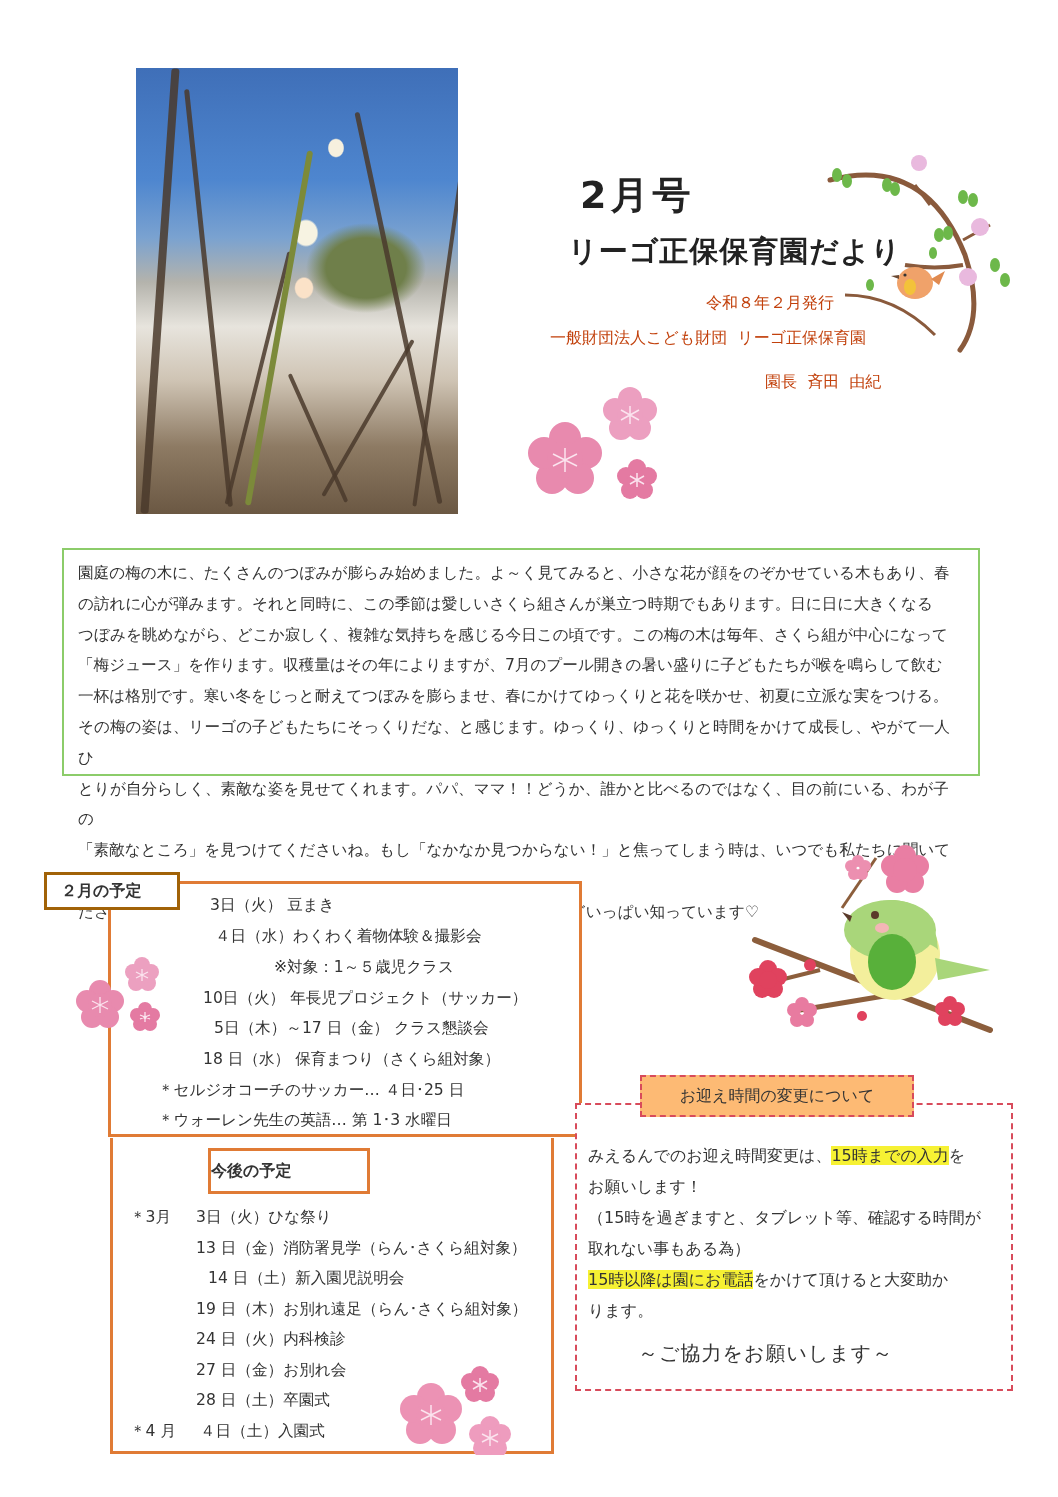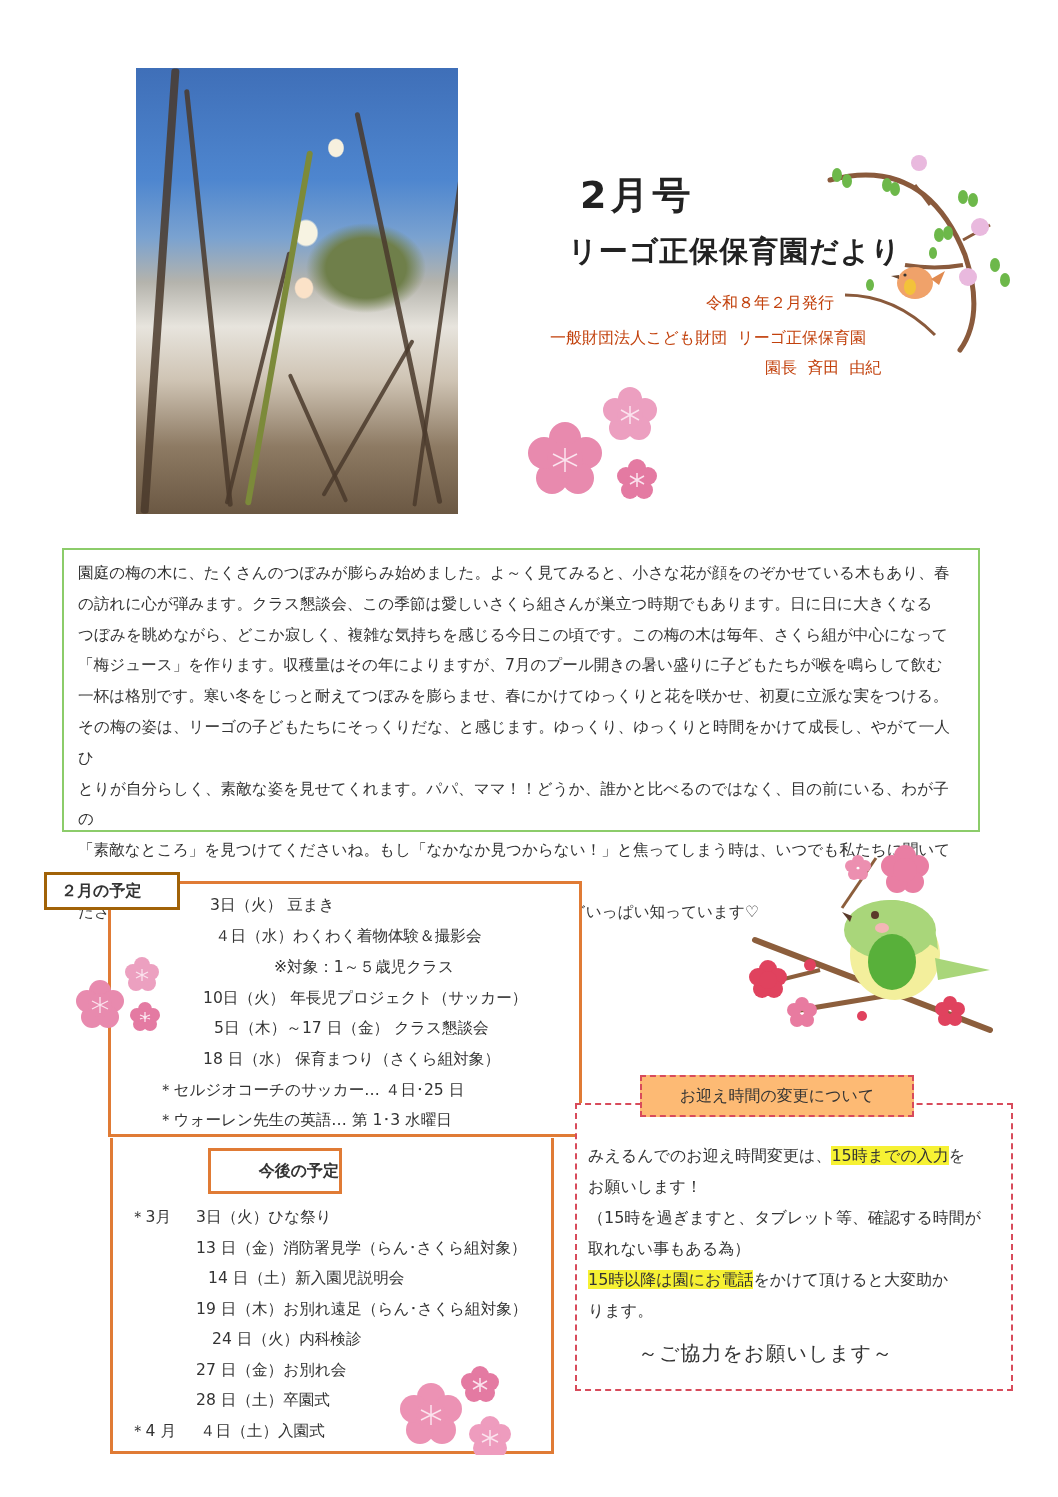--- a/index.html
+++ b/index.html
@@ -24,25 +24,25 @@
   }
   .photo .branch { position: absolute; background: #4a3a2c; border-radius: 3px; opacity: .85; }
   .photo .stem { position: absolute; background: #7c8a3a; border-radius: 3px; }
 
   
   .title-month { left: 580px; top: 170px; font-size: 38px; font-weight: bold; color: #222; letter-spacing: 4px; text-align: right; }
   .title-main { left: 568px; top: 232px; font-size: 29px; font-weight: bold; color: #222; letter-spacing: 1px; }
   .meta { font-size: 16px; color: #c2410c; }
   .meta-date { left: 706px; top: 293px; }
   .meta-org { left: 550px; top: 328px; }
-  .meta-head { left: 765px; top: 358px; }
+  .meta-head { left: 765px; top: 372px; }
 
   
   .intro {
-    left: 62px; top: 548px; width: 918px; height: 284px; box-sizing: border-box;
+    left: 62px; top: 548px; width: 918px; height: 228px; box-sizing: border-box;
     border: 2px solid #8ccc6a; padding: 8px 14px; background: #fff;
   }
   .intro p { margin: 0; font-size: 15.6px; line-height: 30.8px; color: #333; }
 
   
   .feb-box {
     left: 108px; top: 881px; width: 474px; height: 256px; box-sizing: border-box;
     border: 3px solid #e07b35; background: #fff;
   }
   .feb-label {
@@ -50,23 +50,23 @@
     border: 3px solid #a16207; background: #fff;
     font-size: 16px; font-weight: bold; color: #333; padding: 6px 0 0 14px;
   }
   .feb-line { font-size: 15.6px; color: #333; white-space: nowrap; }
 
   .future-box {
     left: 110px; top: 1138px; width: 444px; height: 316px; box-sizing: border-box;
     border: 3px solid #e07b35; border-top: none; background: #fff;
   }
   .future-label {
-    left: 208px; top: 1148px; width: 134px; height: 46px; box-sizing: border-box;
+    left: 208px; top: 1148px; width: 162px; height: 46px; box-sizing: border-box;
     border: 3px solid #e07b35; background: #fff;
-    font-size: 16px; font-weight: bold; color: #333; text-align: right; line-height: 40px;
+    font-size: 16px; font-weight: bold; color: #333; text-align: left; line-height: 40px;
   }
   .fut-line { font-size: 15.6px; color: #333; white-space: nowrap; }
 
   
   .pickup-box {
     left: 575px; top: 1103px; width: 438px; height: 288px; box-sizing: border-box;
     border: 2px dashed #d84b5b; background: #fff;
   }
   .pickup-label {
     left: 640px; top: 1075px; width: 274px; height: 42px; box-sizing: border-box;
@@ -159,21 +159,21 @@
   </g>
   <g stroke="#fbe3ee" stroke-width="1.5">
     <path d="M40 63 V87 M28 69 L52 81 M28 81 L52 69"></path>
     <path d="M105 21 V39 M96 25 L114 35 M96 35 L114 25"></path>
     <path d="M112 88 V102 M105 91 L119 99 M105 99 L119 91"></path>
   </g>
 </svg>
 
 <div class="abs intro">
   <p>園庭の梅の木に、たくさんのつぼみが膨らみ始めました。よ～く見てみると、小さな花が顔をのぞかせている木もあり、春</p>
-  <p>の訪れに心が弾みます。クラス懇談会、この季節は愛しいさくら組さんが巣立つ時期でもあります。日に日に大きくなる</p>
+  <p>の訪れに心が弾みます。それと同時に、この季節は愛しいさくら組さんが巣立つ時期でもあります。日に日に大きくなる</p>
   <p>つぼみを眺めながら、どこか寂しく、複雑な気持ちを感じる今日この頃です。この梅の木は毎年、さくら組が中心になって</p>
   <p>「梅ジュース」を作ります。収穫量はその年によりますが、7月のプール開きの暑い盛りに子どもたちが喉を鳴らして飲む</p>
   <p>一杯は格別です。寒い冬をじっと耐えてつぼみを膨らませ、春にかけてゆっくりと花を咲かせ、初夏に立派な実をつける。</p>
   <p>その梅の姿は、リーゴの子どもたちにそっくりだな、と感じます。ゆっくり、ゆっくりと時間をかけて成長し、やがて一人ひ</p>
   <p>とりが自分らしく、素敵な姿を見せてくれます。パパ、ママ！！どうか、誰かと比べるのではなく、目の前にいる、わが子の</p>
   <p>「素敵なところ」を見つけてくださいね。もし「なかなか見つからない！」と焦ってしまう時は、いつでも私たちに聞いてく</p>
   <p>ださいね。私たちは、子どもたちの素敵なところを、数えきれないほどいっぱい知っています♡</p>
 </div>
 
 <svg class="abs" style="left:740px;top:830px;" width="260" height="210" viewBox="0 0 260 210">
@@ -272,21 +272,21 @@
     </g>
 </svg>
 
 <div class="abs future-box"></div>
 <div class="abs future-label">今後の予定</div>
 <div class="abs fut-line" style="left:130px;top:1207px;">＊3月</div>
 <div class="abs fut-line" style="left:196px;top:1207px;">3日（火）ひな祭り</div>
 <div class="abs fut-line" style="left:196px;top:1238px;">13 日（金）消防署見学（らん･さくら組対象）</div>
 <div class="abs fut-line" style="left:208px;top:1268px;">14 日（土）新入園児説明会</div>
 <div class="abs fut-line" style="left:196px;top:1299px;">19 日（木）お別れ遠足（らん･さくら組対象）</div>
-<div class="abs fut-line" style="left:212px;top:1329px;text-align:right;">24 日（火）内科検診</div>
+<div class="abs fut-line" style="left:196px;top:1329px;text-align:right;">24 日（火）内科検診</div>
 <div class="abs fut-line" style="left:196px;top:1360px;">27 日（金）お別れ会</div>
 <div class="abs fut-line" style="left:196px;top:1390px;">28 日（土）卒園式</div>
 <div class="abs fut-line" style="left:130px;top:1421px;">＊4 月</div>
 <div class="abs fut-line" style="left:200px;top:1421px;">４日（土）入園式</div>
 
 <svg class="abs" style="left:398px;top:1360px;" width="120" height="95" viewBox="0 0 120 95">
   <g transform="translate(33,55)" fill="#ec92b4">
       <circle cx="0" cy="-18" r="14"></circle>
       <circle cx="17" cy="-6" r="14"></circle>
       <circle cx="11" cy="15" r="14"></circle>

